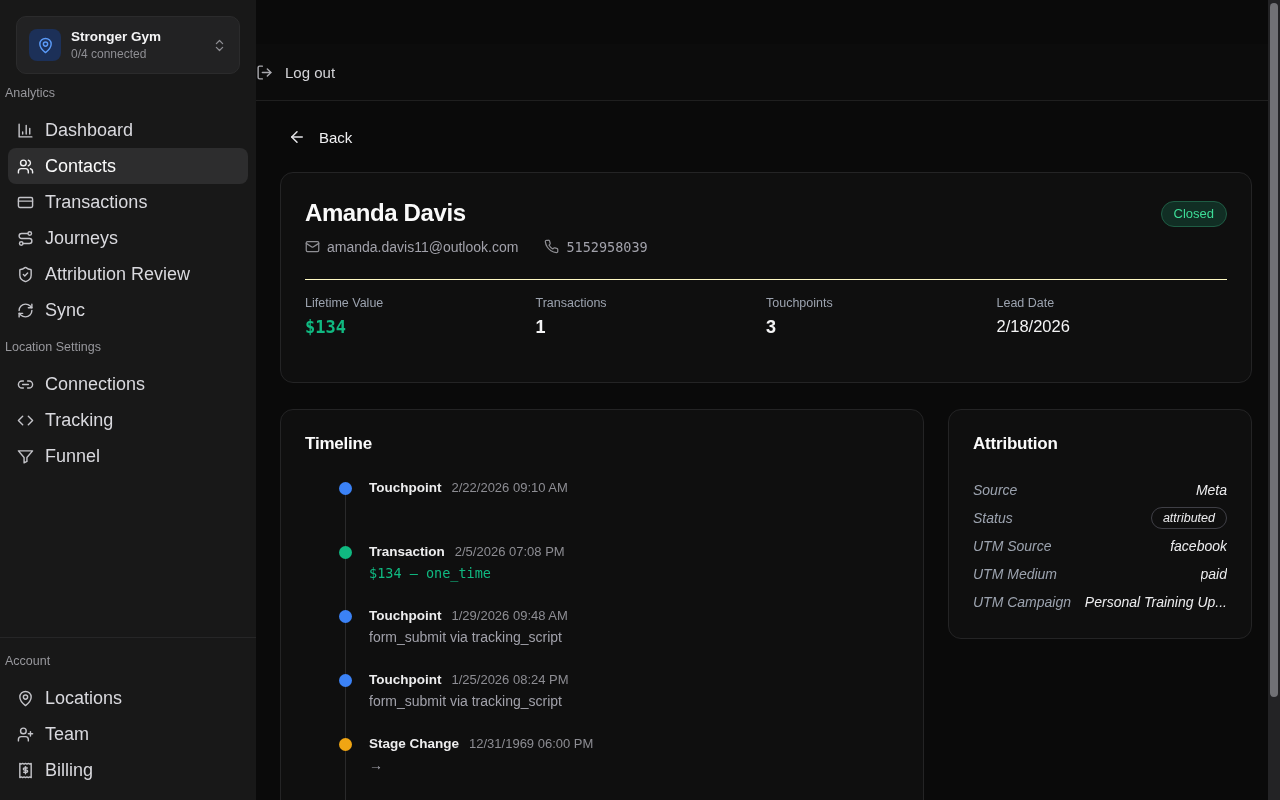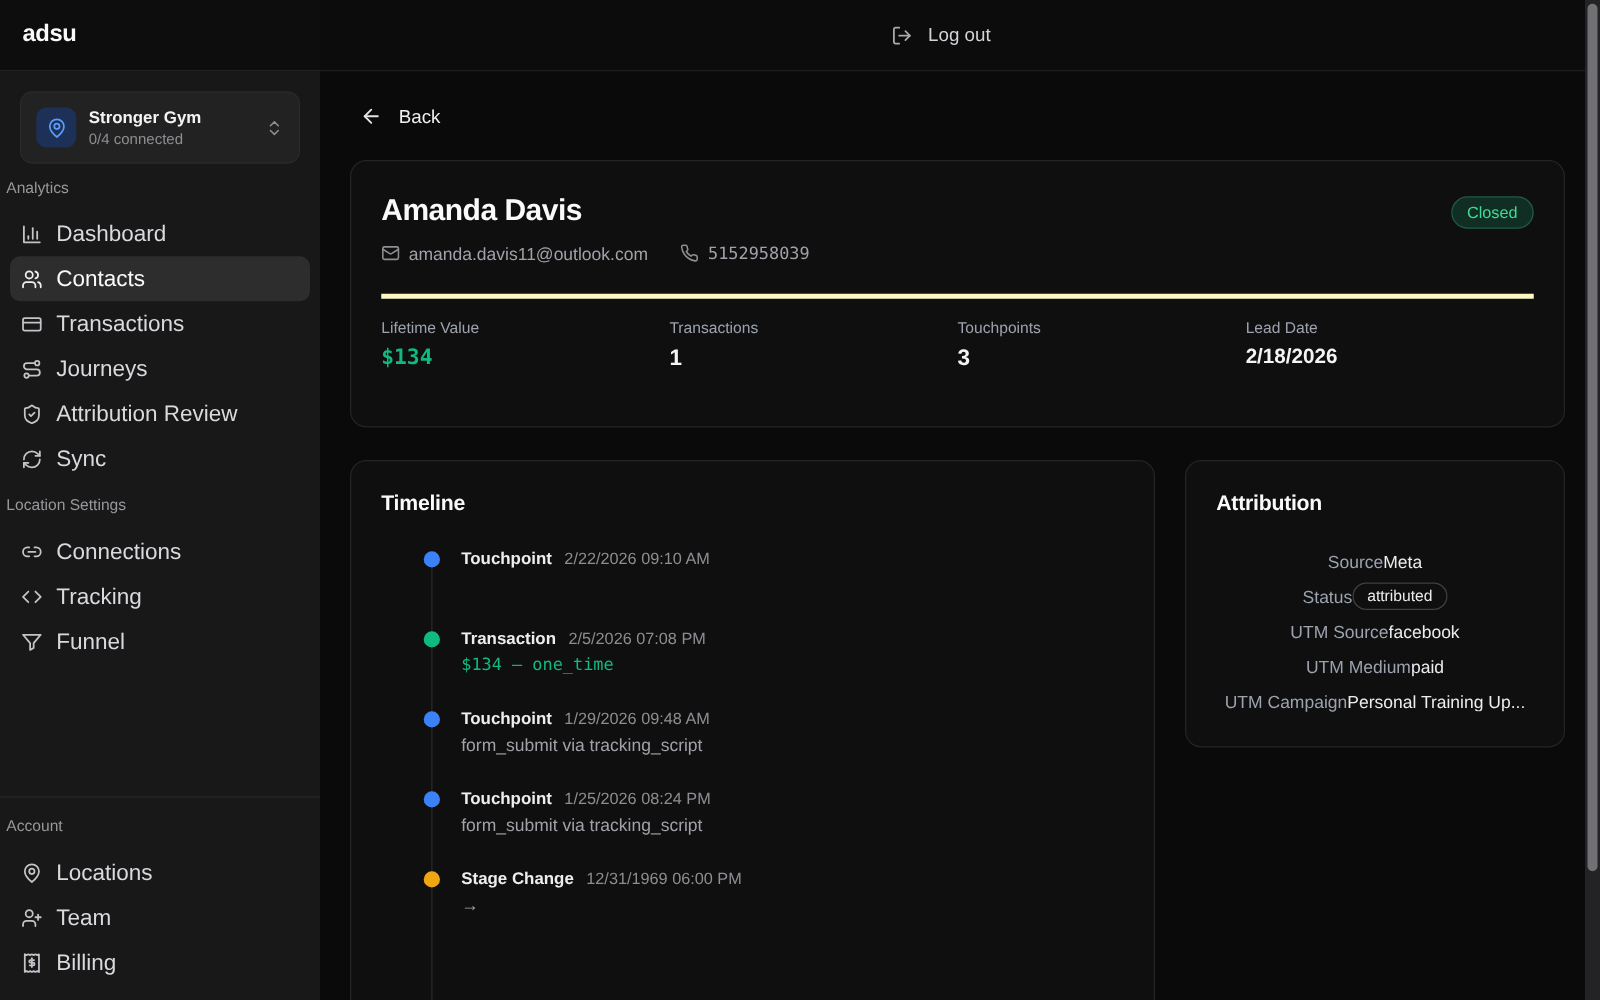--- a/index.html
+++ b/index.html
@@ -28,62 +28,62 @@
   .nav-section.account .section-label { margin-top:16px; }
   .nav-item { display:flex; align-items:center; gap:11px; height:36px; margin:0 8px; padding:0 9px; border-radius:8px; color:#d9d9de; font-size:18px; cursor:pointer; text-decoration:none; }
   .nav-item .nav-icon { display:flex; color:#c3c3c8; flex:none; }
   .nav-item.active { background:#2d2d2e; color:#fafafa; }
   .nav-item.active .nav-icon { color:#f0f0f2; }
   .sidebar-spacer { flex:1; }
   .sidebar-divider { height:1px; background:#262627; margin-top:14px; }
 
   
   .main { flex:1; display:flex; flex-direction:column; min-width:0; }
-  .topbar { height:57px; background:#0c0c0c; border-bottom:1px solid #1f1f1f; display:flex; align-items:center; justify-content:center; padding-right:30px; flex:none; }
+  .topbar { height:57px; background:#0c0c0c; border-bottom:1px solid #1f1f1f; display:flex; align-items:center; justify-content:flex-start; padding-right:30px; flex:none;margin-top:44px; }
   .logout { display:flex; align-items:center; gap:12px; background:none; border:none; color:#d4d4d8; font-size:15px; font-family:inherit; cursor:pointer; }
   .logout .ic { display:flex; color:#a9a9ae; }
 
   .content { flex:1; padding:27px 28px 0 24px; overflow:hidden; }
   .back { display:flex; align-items:center; gap:13px; margin-left:8px; background:none; border:none; color:#f0f0f2; font-size:15px; font-weight:500; font-family:inherit; cursor:pointer; }
   .back .ic { display:flex; color:#e4e4e7; }
 
   .card { background:#0f0f0f; border:1px solid #242425; border-radius:13px; }
 
   .contact-card { margin-top:26px; padding:24px 24px 0; }
   .contact-head { display:flex; align-items:flex-start; justify-content:space-between; }
   .contact-name { font-size:24px; font-weight:700; color:#fafafa; letter-spacing:-0.4px; line-height:32px; }
   .badge-closed { background:#112e24; border:1px solid #1f5c44; color:#3ddc97; font-size:13px; padding:4px 12px; border-radius:999px; line-height:16px; margin-top:4px; }
   .contact-meta { display:flex; align-items:center; gap:26px; margin-top:10px; color:#a1a1aa; font-size:14px; }
   .meta-item { display:flex; align-items:flex-start; gap:7px; }
   .meta-item .ic { display:flex; color:#8e8e93; }
   .phone-num { font-family:"DejaVu Sans Mono",monospace; font-size:13.5px; }
-  .stats { border-top:4px solid #fef9c3; margin-top:24px; display:grid; grid-template-columns:repeat(4,1fr); padding:16px 0 44px; }
+  .stats { border-top:1px solid #fef9c3; margin-top:24px; display:grid; grid-template-columns:repeat(4,1fr); padding:16px 0 44px; }
   .stat-label { font-size:12.5px; color:#9ca3af; }
   .stat-value { margin-top:7px; font-size:18px; font-weight:700; color:#f4f4f5; }
   .stat-value.green-mono { font-family:"DejaVu Sans Mono",monospace; color:#10b981; font-size:17px; }
-  .stat-value.plain { font-weight:700; font-size:16.5px; }
+  .stat-value.plain { font-weight:400; font-size:16.5px; }
 
   .grid { display:grid; grid-template-columns:1fr 304px; gap:24px; align-items:start; margin-top:26px; }
   .card h2 { font-size:17px; font-weight:700; color:#fafafa; letter-spacing:-0.2px; }
 
   .timeline-card { padding:24px 24px 30px; min-height:560px; }
   .events { position:relative; margin-top:26px; }
   .events::before { content:""; position:absolute; left:40px; top:8px; bottom:-120px; width:1px; background:#2a2a2b; }
   .event { position:relative; padding-left:64px; min-height:64px; }
   .dot { position:absolute; left:34px; top:2px; width:13px; height:13px; border-radius:50%; background:#3b82f6; }
   .event-title { display:flex; align-items:baseline; gap:10px; }
   .event-type { font-size:13.5px; font-weight:600; color:#ededee; }
   .event-time { font-size:13px; color:#8d8d93; }
   .event-desc { margin-top:6px; font-size:14px; color:#a1a1aa; }
   .event-desc.green-mono { font-family:"DejaVu Sans Mono",monospace; font-size:13.5px; color:#10b981; }
 
   .right-col { display:flex; flex-direction:column; gap:18px; }
   .attribution-card { padding:24px 24px 22px; }
   .attr-rows { margin-top:22px; }
-  .attr-row { display:flex; align-items:center; justify-content:center; height:28px; }
+  .attr-row { display:flex; align-items:center; justify-content:space-between; height:28px;font-style:italic; }
   .attr-label { font-size:14px; color:#9ca3af; white-space:nowrap; }
   .attr-value { font-size:14px; font-weight:500; color:#ececee; text-align:right; white-space:nowrap; overflow:hidden; }
   .attr-value.pill { border:1px solid #3f3f46; border-radius:999px; padding:2px 11px; font-size:12.5px; font-weight:500; line-height:16px; }
 
   .velocity-card { padding:24px 24px 26px; }
   .sv-row { display:flex; align-items:center; justify-content:space-between; margin-top:28px; }
   .sv-label { font-size:14.5px; color:#9ca3af; }
   .sv-value { font-family:"DejaVu Sans Mono",monospace; font-size:13.5px; font-weight:700; color:#fafafa; }
 
   
@@ -91,23 +91,20 @@
   .scroll-thumb { position:absolute; top:3px; left:2px; width:8px; height:694px; border-radius:4px; background:#717175; }
 
   svg { display:block; }
 </style>
 </head>
 <body>
 
 <div class="app">
 
   <aside class="sidebar">
-    <div class="logo-strip">
-      <span class="logo">adsu</span>
-    </div>
     <div class="sidebar-body">
 
       <div class="workspace">
         <span class="ws-icon">
           <svg width="17" height="17" viewBox="0 0 24 24" fill="none" stroke="currentColor" stroke-width="2" stroke-linecap="round" stroke-linejoin="round">
               <path d="M20 10c0 6-8 12-8 12S4 16 4 10a8 8 0 0 1 16 0z"></path>
               <circle cx="12" cy="10" r="3"></circle>
             </svg>
         </span>
         <div class="ws-text">

